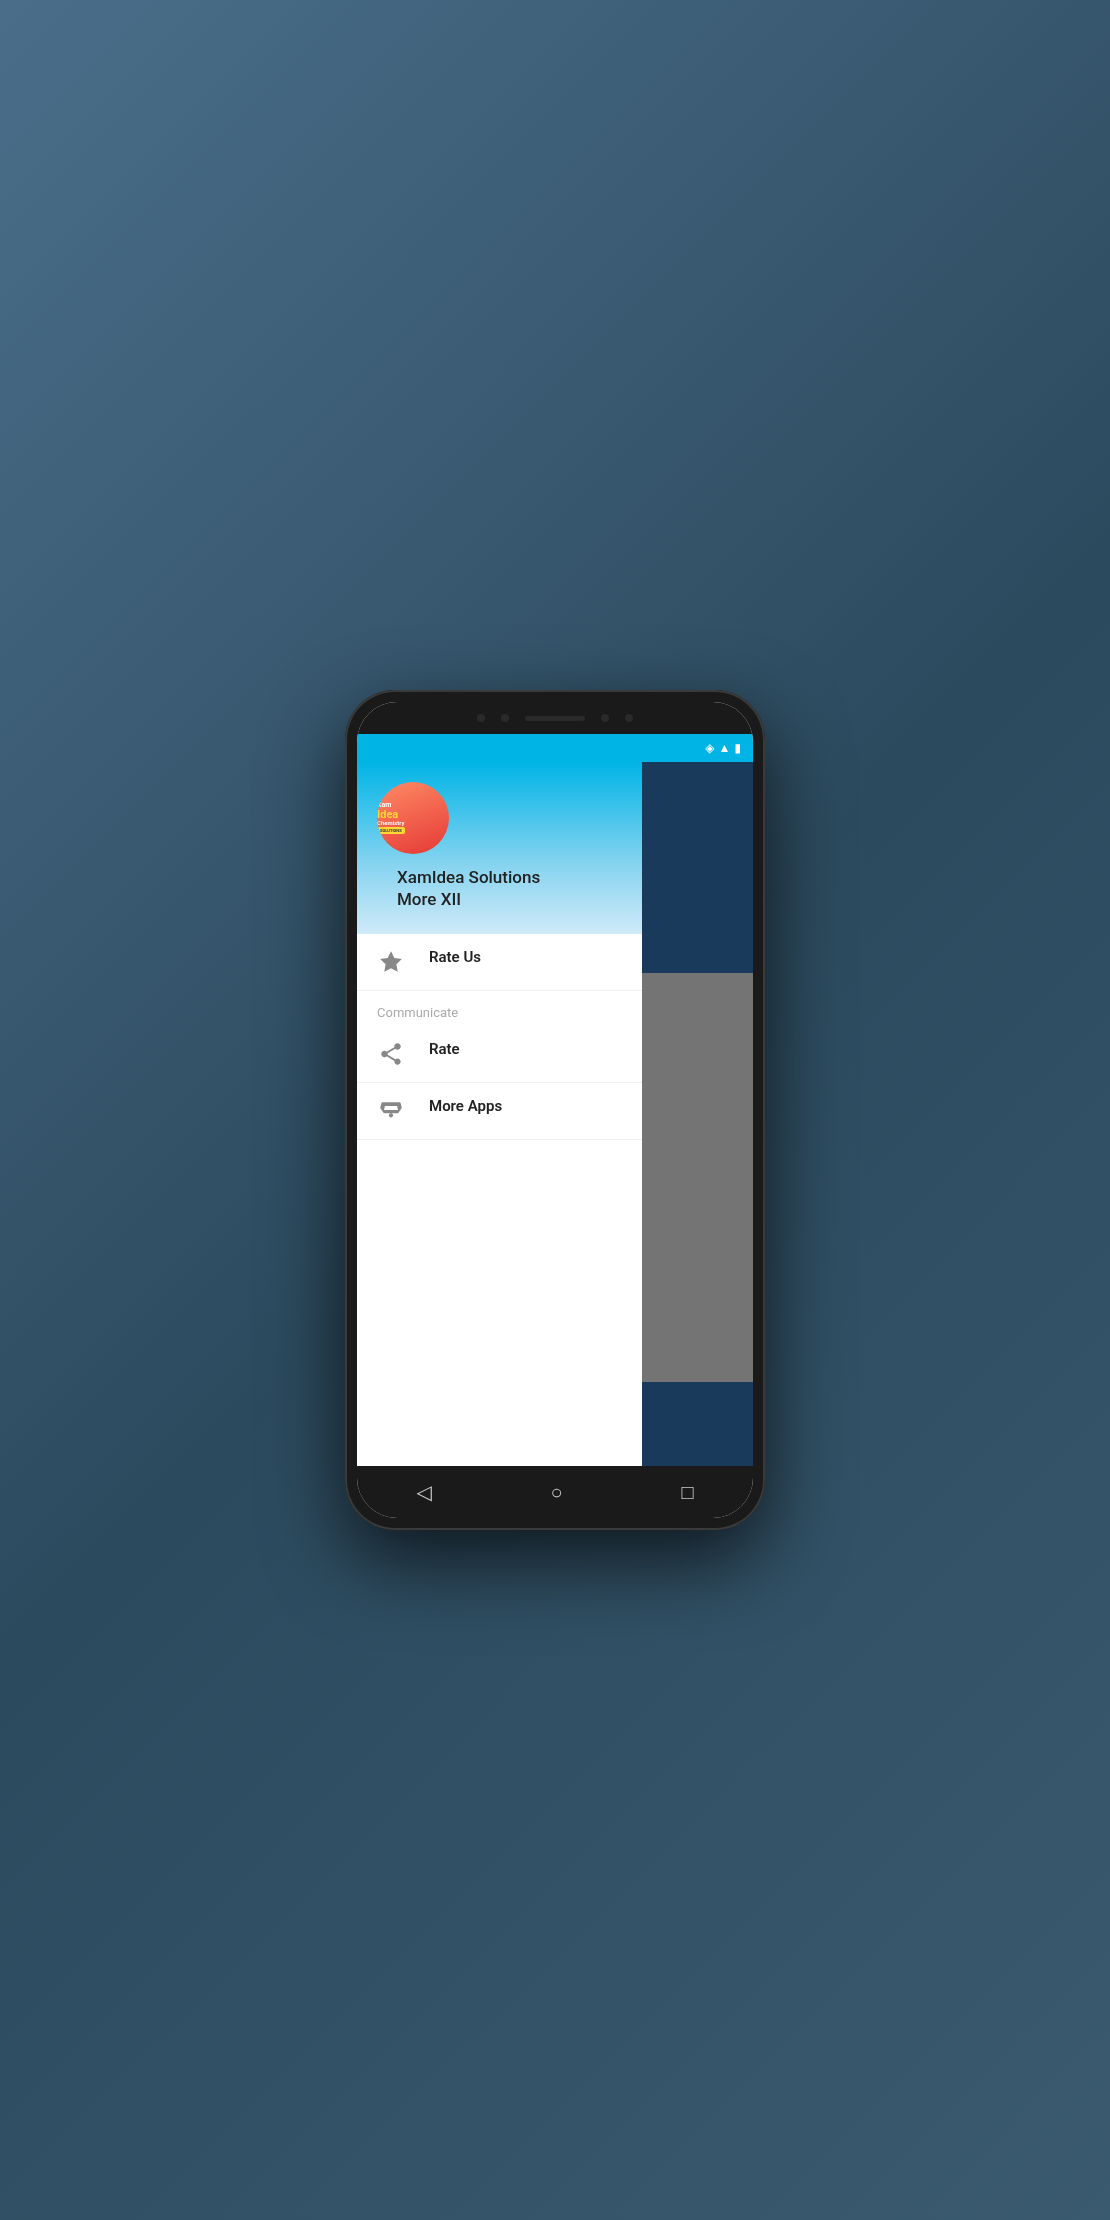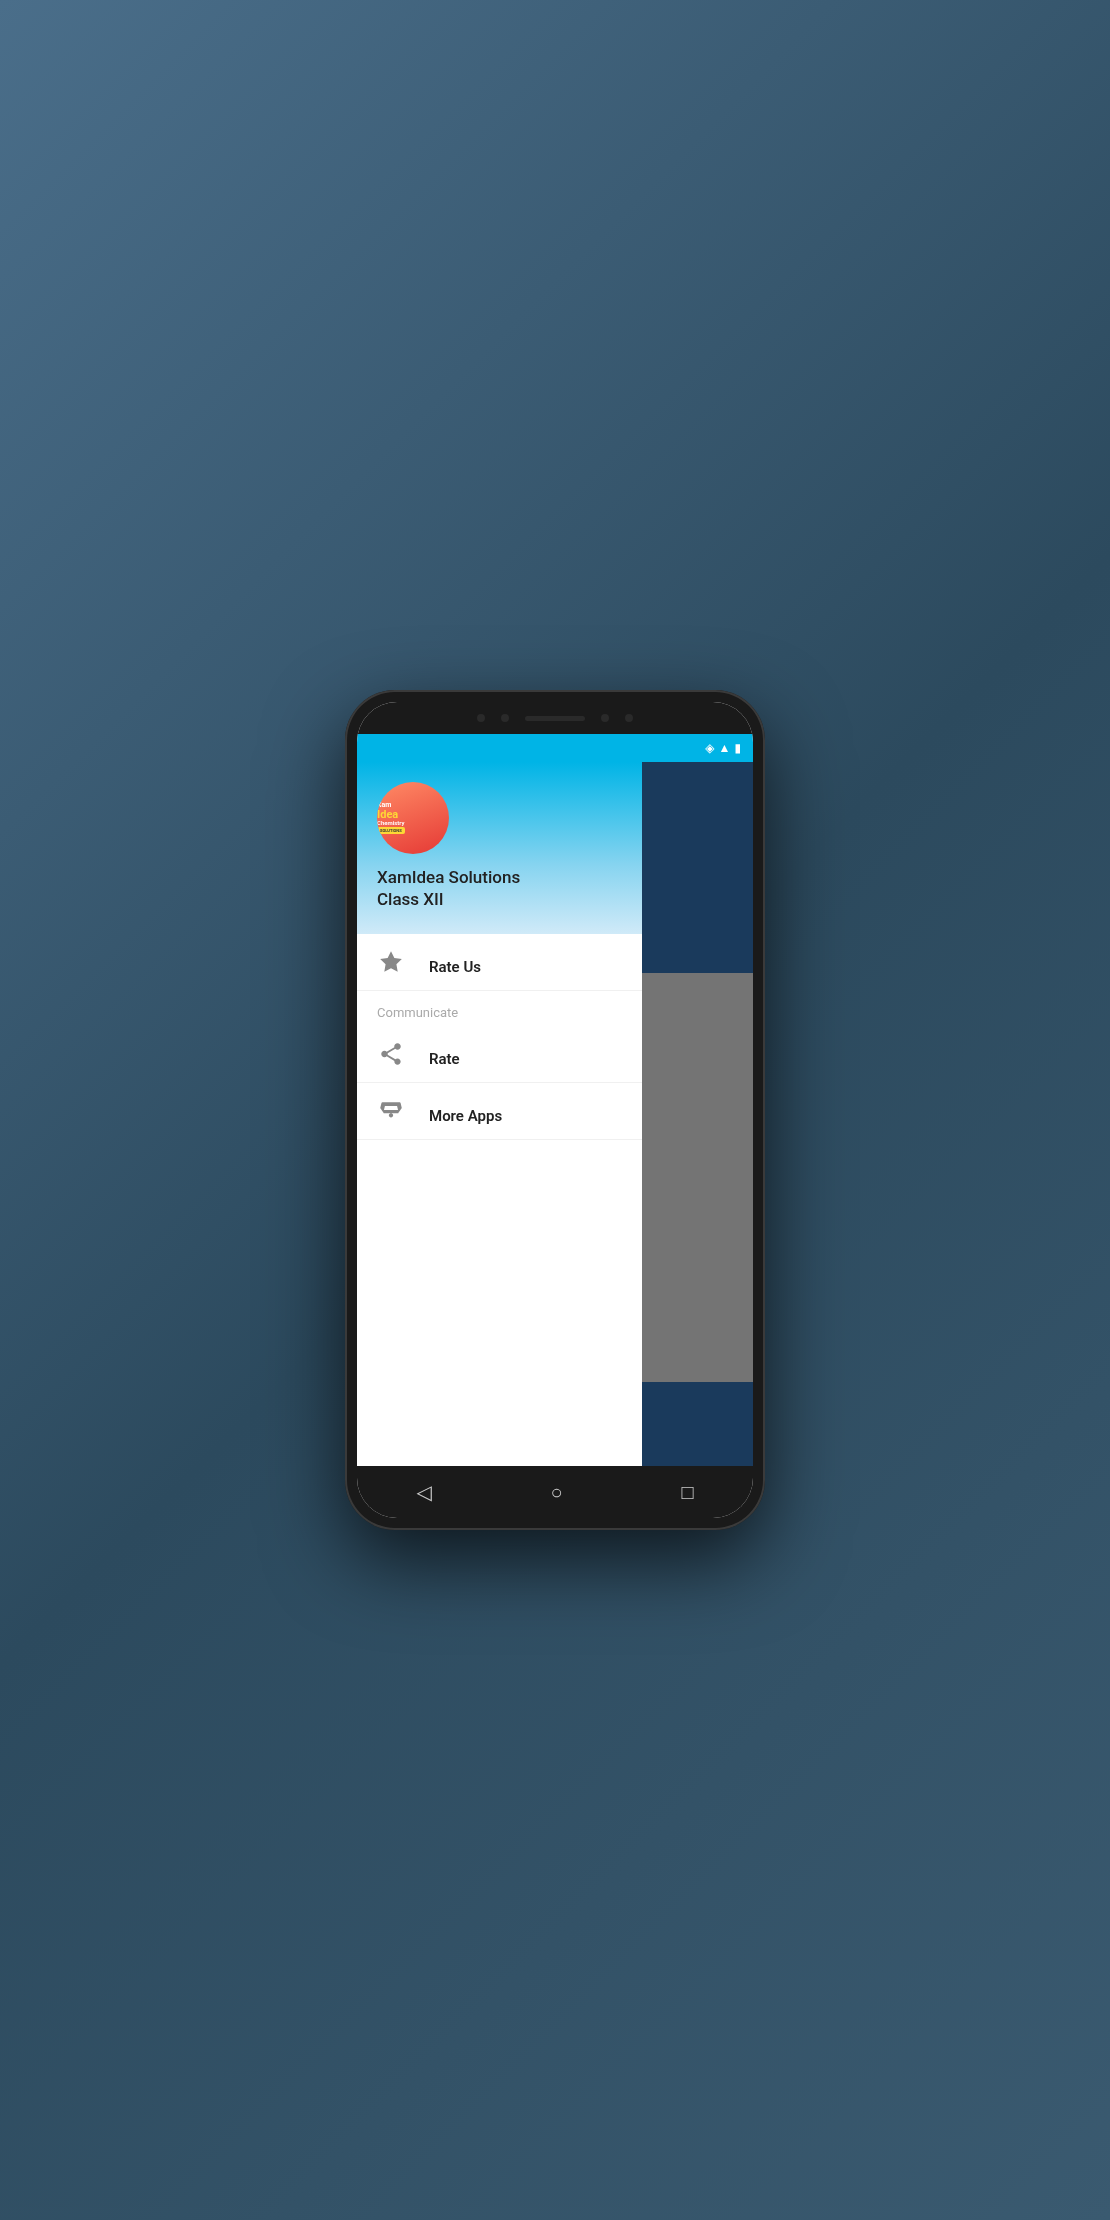--- a/index.html
+++ b/index.html
@@ -162,31 +162,32 @@
       padding: 1px 3px;
       border-radius: 2px;
       margin-top: 1px;
     }
 
     .app-name {
       font-size: 17px;
       font-weight: 500;
       color: #222;
       line-height: 1.3;
+      margin-left: 20px;
     }
 
     
     .drawer-body {
       flex: 1;
       background: #fff;
     }
 
     .menu-item {
       display: flex;
-      align-items: flex-end;
+      align-items: flex-start;
       padding: 14px 20px;
       cursor: pointer;
       border-bottom: 1px solid #f0f0f0;
       gap: 24px;
     }
 
     .menu-icon {
       width: 28px;
       height: 28px;
       display: flex;
@@ -288,21 +289,21 @@
           <div class="app-logo">
             <div class="app-logo-inner">
               <span class="logo-text-xam">Xam</span>
               <span class="logo-text-idea">Idea</span>
               <span class="logo-text-chem">Chemistry</span>
               <span class="logo-solutions-badge">SOLUTIONS</span>
             </div>
           </div>
           <div class="app-name">
             <span>XamIdea Solutions</span><br>
-            <span>Class XII</span>
+            <span>More XII</span>
           </div>
         </div>
 
         <div class="drawer-body">
 
           <div class="menu-item">
             <div class="menu-icon star-icon">
               <svg viewBox="0 0 24 24" xmlns="http://www.w3.org/2000/svg">
                 <path d="M12 2l3.09 6.26L22 9.27l-5 4.87L18.18 21 12 17.77 5.82 21 7 14.14 2 9.27l6.91-1.01L12 2z"></path>
               </svg>

